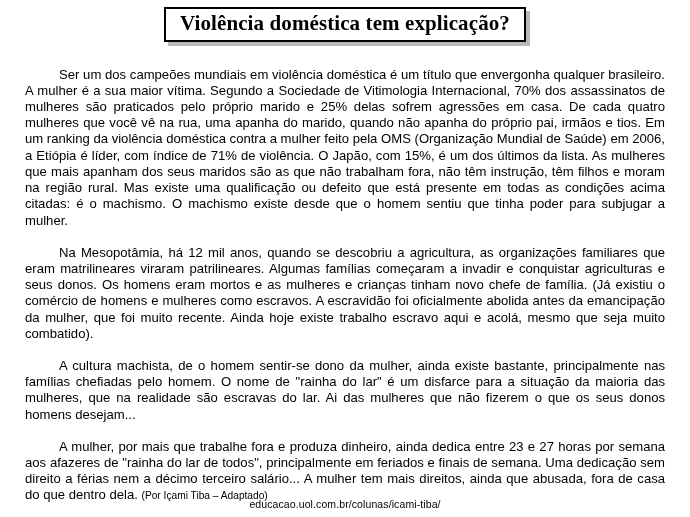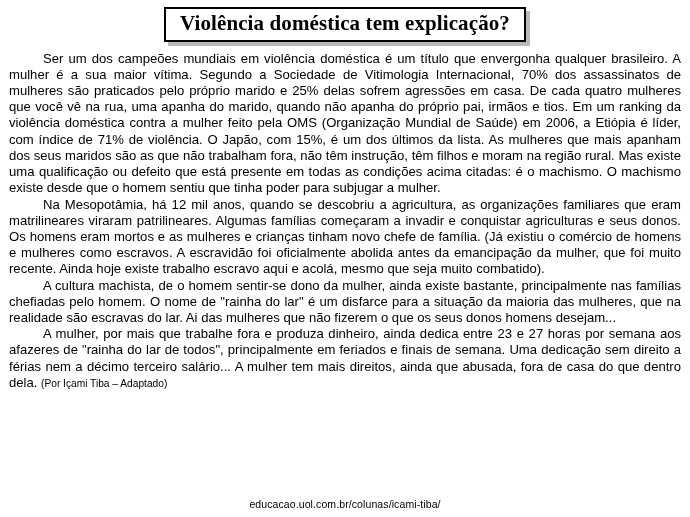--- a/index.html
+++ b/index.html
@@ -42,21 +42,21 @@
     line-height: 1.08;
     letter-spacing: 0.1px;
     white-space: nowrap;
     color: #000000;
   }
   
   .article {
     padding: 9px 9px 0 9px;
   }
   .para {
-    margin: 0;
+    margin: 16px;
     text-align: justify;
     text-justify: inter-word;
     font-size: 13.1px;
     line-height: 16.2px;
     text-indent: 34px;
     color: #000000;
     hyphens: none;
   }
   .para + .para {
     margin-top: 0px;

